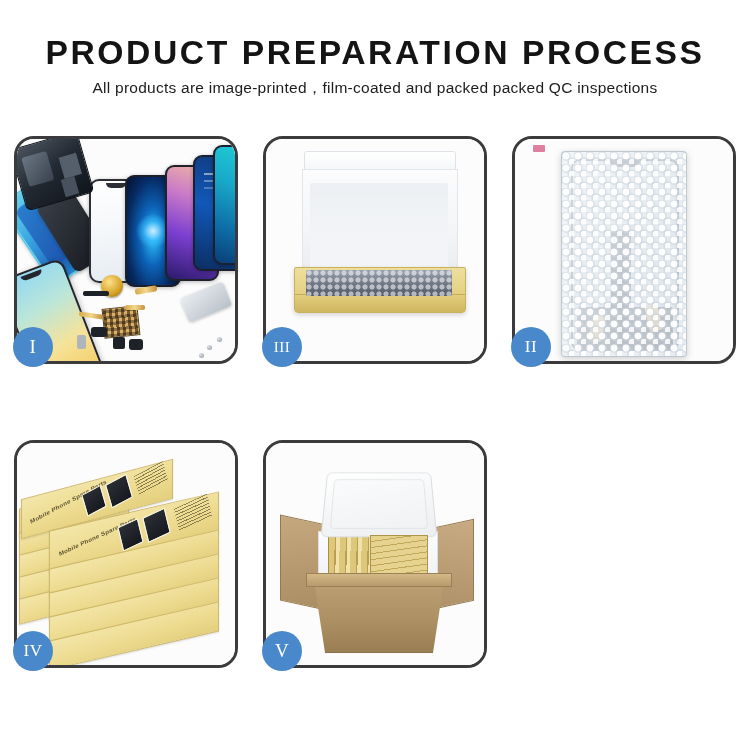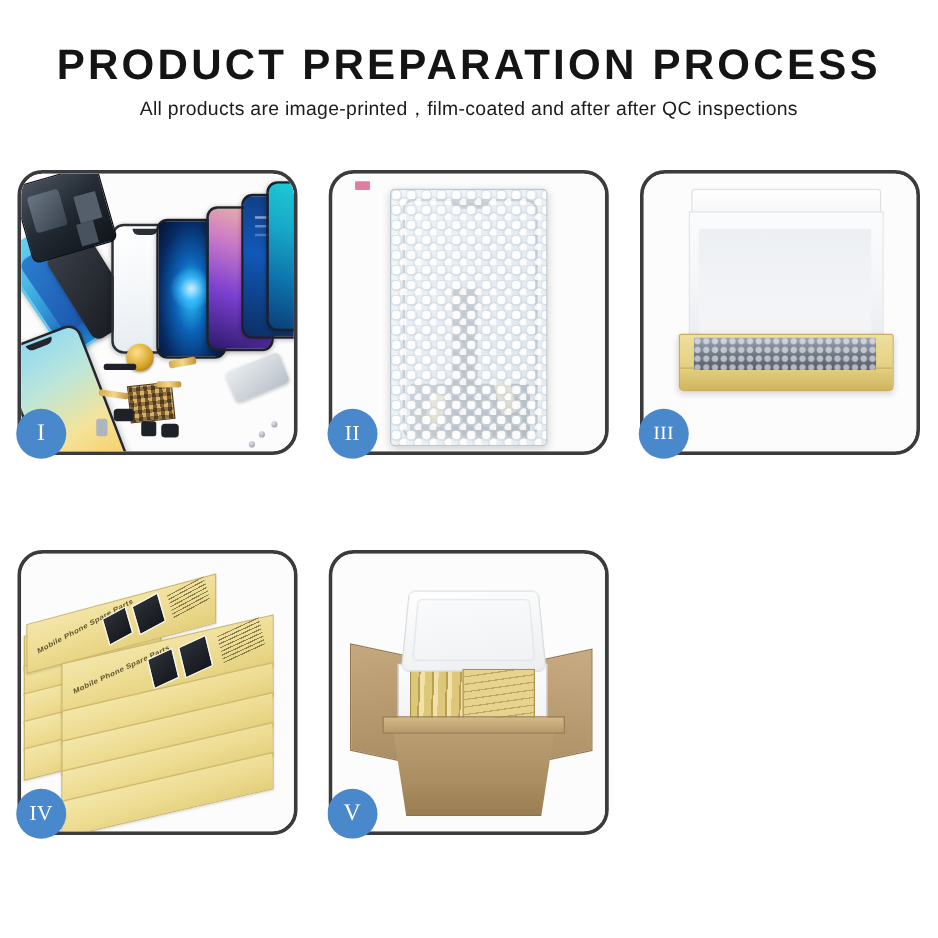--- a/index.html
+++ b/index.html
@@ -435,21 +435,21 @@
     position:absolute; left:60px; top:154px; width:15px; height:20px;
     background:rgba(140,116,78,.5);
     z-index:6;
   }
 </style>
 </head>
 <body>
 
 <div class="header">
   <h1 class="main-title">PRODUCT PREPARATION PROCESS</h1>
-  <p class="sub-title">All products are image-printed，film-coated and after after QC inspections</p>
+  <p class="sub-title">All products are image-printed，film-coated and packed packed QC inspections</p>
 </div>
 
 <div class="grid">
 
   <div class="panel">
     <div class="panel-inner">
       <div class="scene">
         <div class="ph p1-adh"></div>
         <div class="ph p1-dark"></div>
         <div class="ph p1-glass"></div>
@@ -474,46 +474,46 @@
         <div class="screw" style="left:182px;top:214px;"></div>
         <div class="p1-tool"></div>
       </div>
     </div>
     <div class="badge">I</div>
   </div>
 
   <div class="panel">
     <div class="panel-inner">
       <div class="scene">
+        <div class="b3-lid"></div>
+        <div class="b3-back"></div>
+        <div class="b3-backshadow"></div>
+        <div class="b3-tray">
+          <div class="b3-trayfront"></div>
+        </div>
+        <div class="b3-bubble"></div>
+      </div>
+    </div>
+    <div class="badge xwide">III</div>
+  </div>
+
+  <div class="panel">
+    <div class="panel-inner">
+      <div class="scene">
         <div class="bw-screen"></div>
         <div class="bw-bottom"></div>
         <div class="bw-conn"></div>
         <div class="bw-flex"></div>
         <div class="bw-gold1"></div>
         <div class="bw-gold2"></div>
         <div class="bw-tag"></div>
         <div class="bw-bag"></div>
       </div>
     </div>
     <div class="badge wide">II</div>
-  </div>
-
-  <div class="panel">
-    <div class="panel-inner">
-      <div class="scene">
-        <div class="b3-lid"></div>
-        <div class="b3-back"></div>
-        <div class="b3-backshadow"></div>
-        <div class="b3-tray">
-          <div class="b3-trayfront"></div>
-        </div>
-        <div class="b3-bubble"></div>
-      </div>
-    </div>
-    <div class="badge xwide">III</div>
   </div>
 
   <div class="panel">
     <div class="panel-inner">
       <div class="scene st">
 
         <div class="st-box" style="left:2px;top:52px;width:108px;height:26px;transform:skewY(-14deg);">
           <div class="lbl-text" style="left:6px;top:6px;transform:rotate(-14deg);">Mobile Phone Spare Parts</div>
         </div>
         <div class="st-box" style="left:2px;top:76px;width:108px;height:22px;transform:skewY(-14deg);"></div>

